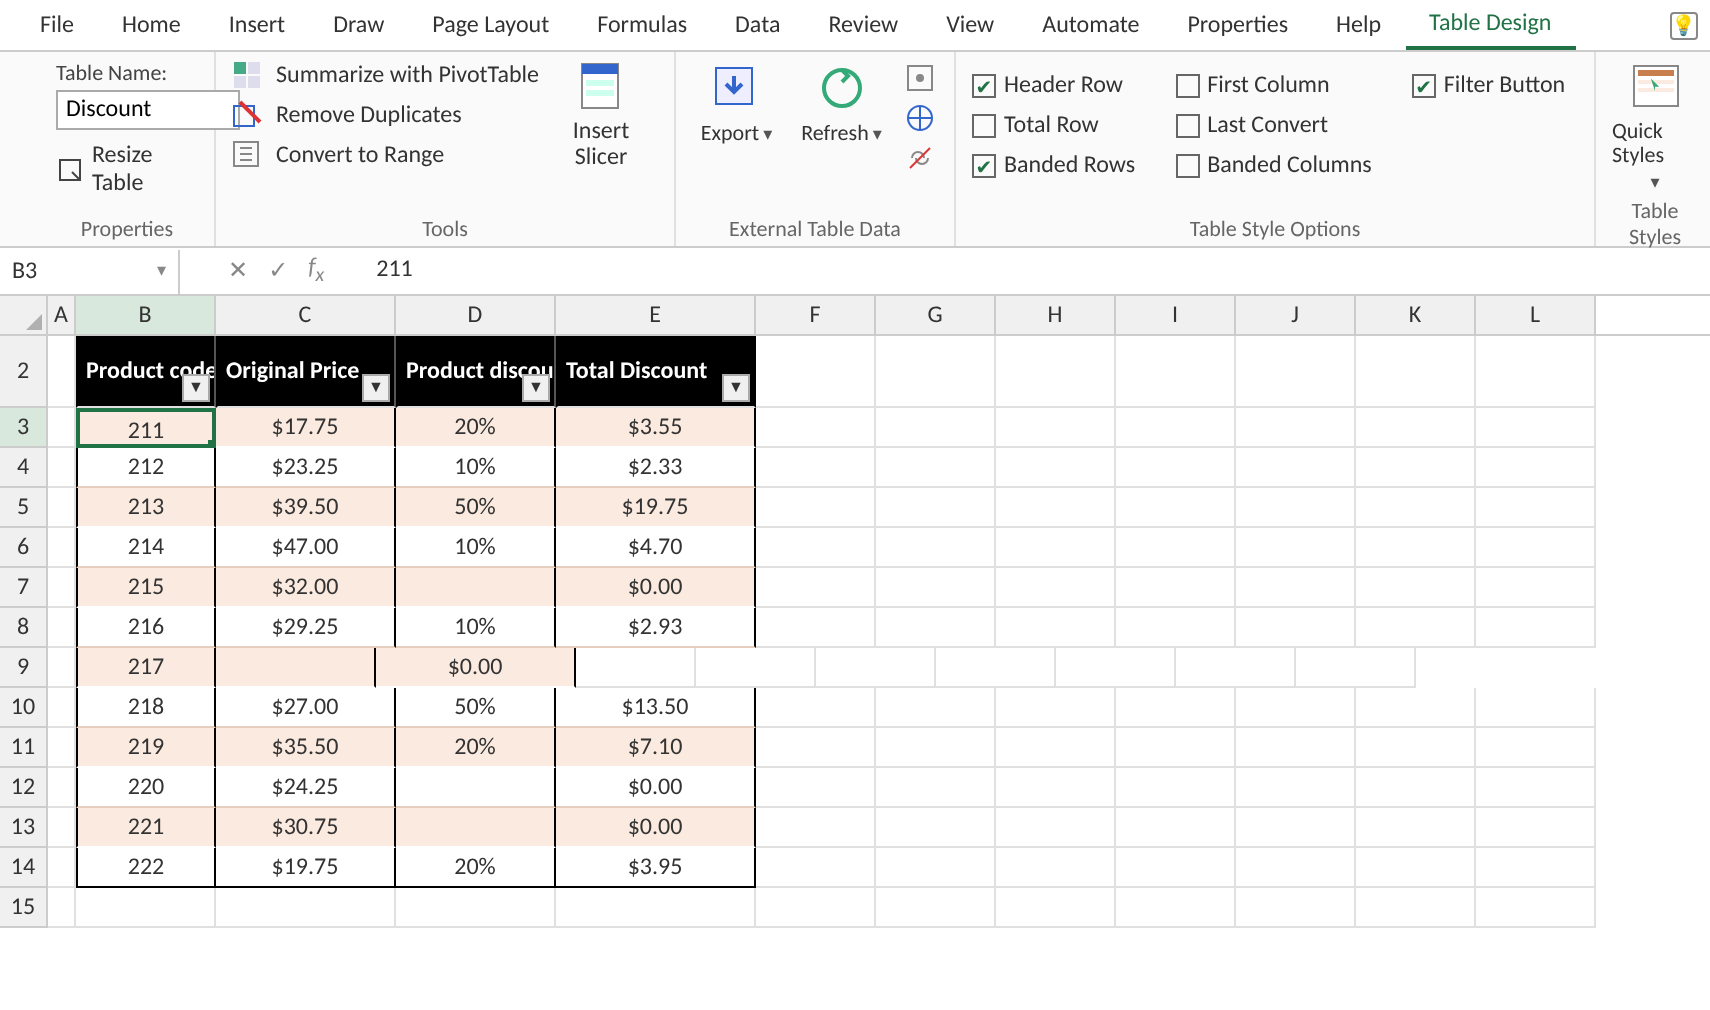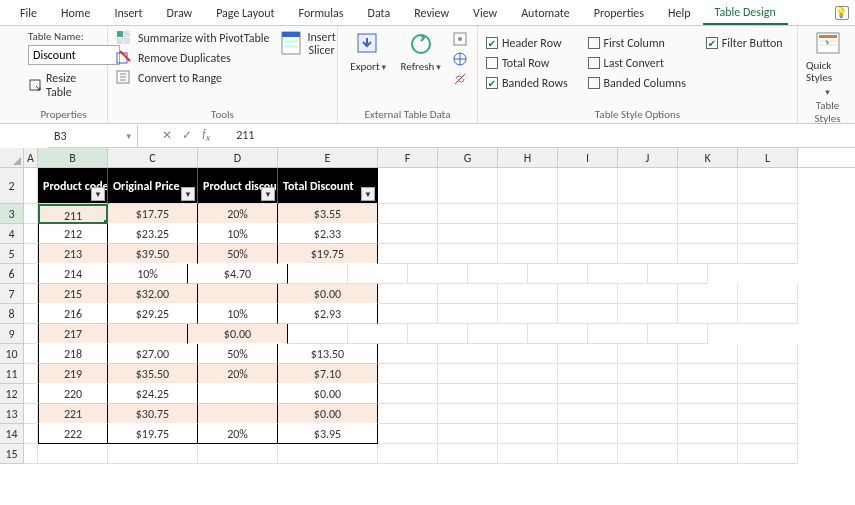--- a/index.html
+++ b/index.html
@@ -15,39 +15,39 @@
 .r-group-label { font-size: 11px; color: #666; text-align: center; padding-top: 2px; }
 
 .properties { width: 108px; padding-left: 28px; }
 .table-name-lbl { font-size: 11px; color: #444; }
 .table-name-input { width: 92px; height: 20px; border: 1px solid #aaa; font-size: 12px; padding: 2px 4px; }
 .resize-row { display: flex; align-items: center; gap: 4px; margin-top: 4px; font-size: 12px; }
 
 .tools-col { display: flex; flex-direction: column; gap: 4px; font-size: 12px; }
 .tool-row { display: flex; align-items: center; gap: 6px; cursor: pointer; }
 .tool-row .ic { width: 16px; height: 16px; display: flex; align-items: center; justify-content: center; }
-.slicer-btn { display: flex; flex-direction: row; align-items: center; gap: 2px; cursor: pointer; width: 46px; text-align: center; }
+.slicer-btn { display: flex; flex-direction: column; align-items: center; gap: 2px; cursor: pointer; width: 46px; text-align: center; }
 .big-ic { width: 28px; height: 28px; }
 
 .ext-group { width: 140px; }
 .big-btn { display: flex; flex-direction: column; align-items: center; gap: 2px; cursor: pointer; width: 48px; text-align: center; font-size: 11px; position: relative; }
 .mini-col { display: flex; flex-direction: column; gap: 2px; }
 .mini-ic { width: 18px; height: 18px; display: flex; align-items: center; justify-content: center; cursor: pointer; }
 
 .opts .r-group-content { gap: 20px; padding-top: 6px; }
 .check-col { display: flex; flex-direction: column; gap: 6px; }
 .check-row { display: flex; align-items: center; gap: 4px; font-size: 12px; }
 .cb { width: 12px; height: 12px; border: 1px solid #666; display: inline-flex; align-items: center; justify-content: center; font-size: 10px; color: #217346; }
 .cb.on::after { content: "✔"; }
 
 .styles-group .r-group-content { align-items: center; }
 .quick-styles { display: flex; flex-direction: column; align-items: center; gap: 2px; cursor: pointer; }
 .tell-me { width:14px; height:14px; border:1px solid #888; border-radius:2px; display:flex; align-items:center; justify-content:center; font-size:10px; color:#888; margin-left:auto; margin-right:6px; }
 
-.namebox-row { display: flex; align-items: center; height: 24px; border-bottom: 1px solid #ccc; margin-left: 48px; }
+.namebox-row { display: flex; align-items: center; height: 24px; border-bottom: 1px solid #ccc; }
 .name-box { width: 90px; border-right: 1px solid #ccc; height: 22px; display: flex; align-items: center; padding: 0 6px; justify-content: space-between; }
 .name-box span:last-child { color:#888; font-size:9px; }
 .fx-area { display: flex; align-items: center; gap: 10px; padding-left: 24px; }
 .fx-ic { color: #888; }
 .fx-val { padding-left: 16px; }
 
 .sheet { position: relative; }
 .col-headers { display: flex; height: 20px; border-bottom: 1px solid #ccc; }
 .corner { width: 24px; border-right: 1px solid #ccc; background: #f0f0f0; display:flex; align-items:flex-end; justify-content:flex-end; }
 .corner::after{ content:""; width:0; height:0; border-left:8px solid transparent; border-bottom:8px solid #b0b0b0; margin:2px; }
@@ -381,20 +381,21 @@
         <div class="gcell" style="width: 60px;"></div>
         <div class="gcell" style="width: 60px;"></div>
         <div class="gcell" style="width: 60px;"></div>
         <div class="gcell" style="width: 60px;"></div>
         <div class="gcell" style="width: 60px;"></div>
         <div class="gcell" style="width: 60px;"></div>
       </div>
       <div class="grow">
         <div class="gcell" style="width: 14px;"></div>
         <div class="gcell tb tcenter tblborder-left" style="width: 70px;">214</div>
+        <div class="gcell tb tcenter" style="width: 90px;">$47.00</div>
         <div class="gcell tb tcenter" style="width: 80px;">10%</div>
         <div class="gcell tb tcenter tblborder-right" style="width: 100px;">$4.70</div>
         <div class="gcell" style="width: 60px;"></div>
         <div class="gcell" style="width: 60px;"></div>
         <div class="gcell" style="width: 60px;"></div>
         <div class="gcell" style="width: 60px;"></div>
         <div class="gcell" style="width: 60px;"></div>
         <div class="gcell" style="width: 60px;"></div>
         <div class="gcell" style="width: 60px;"></div>
       </div>

